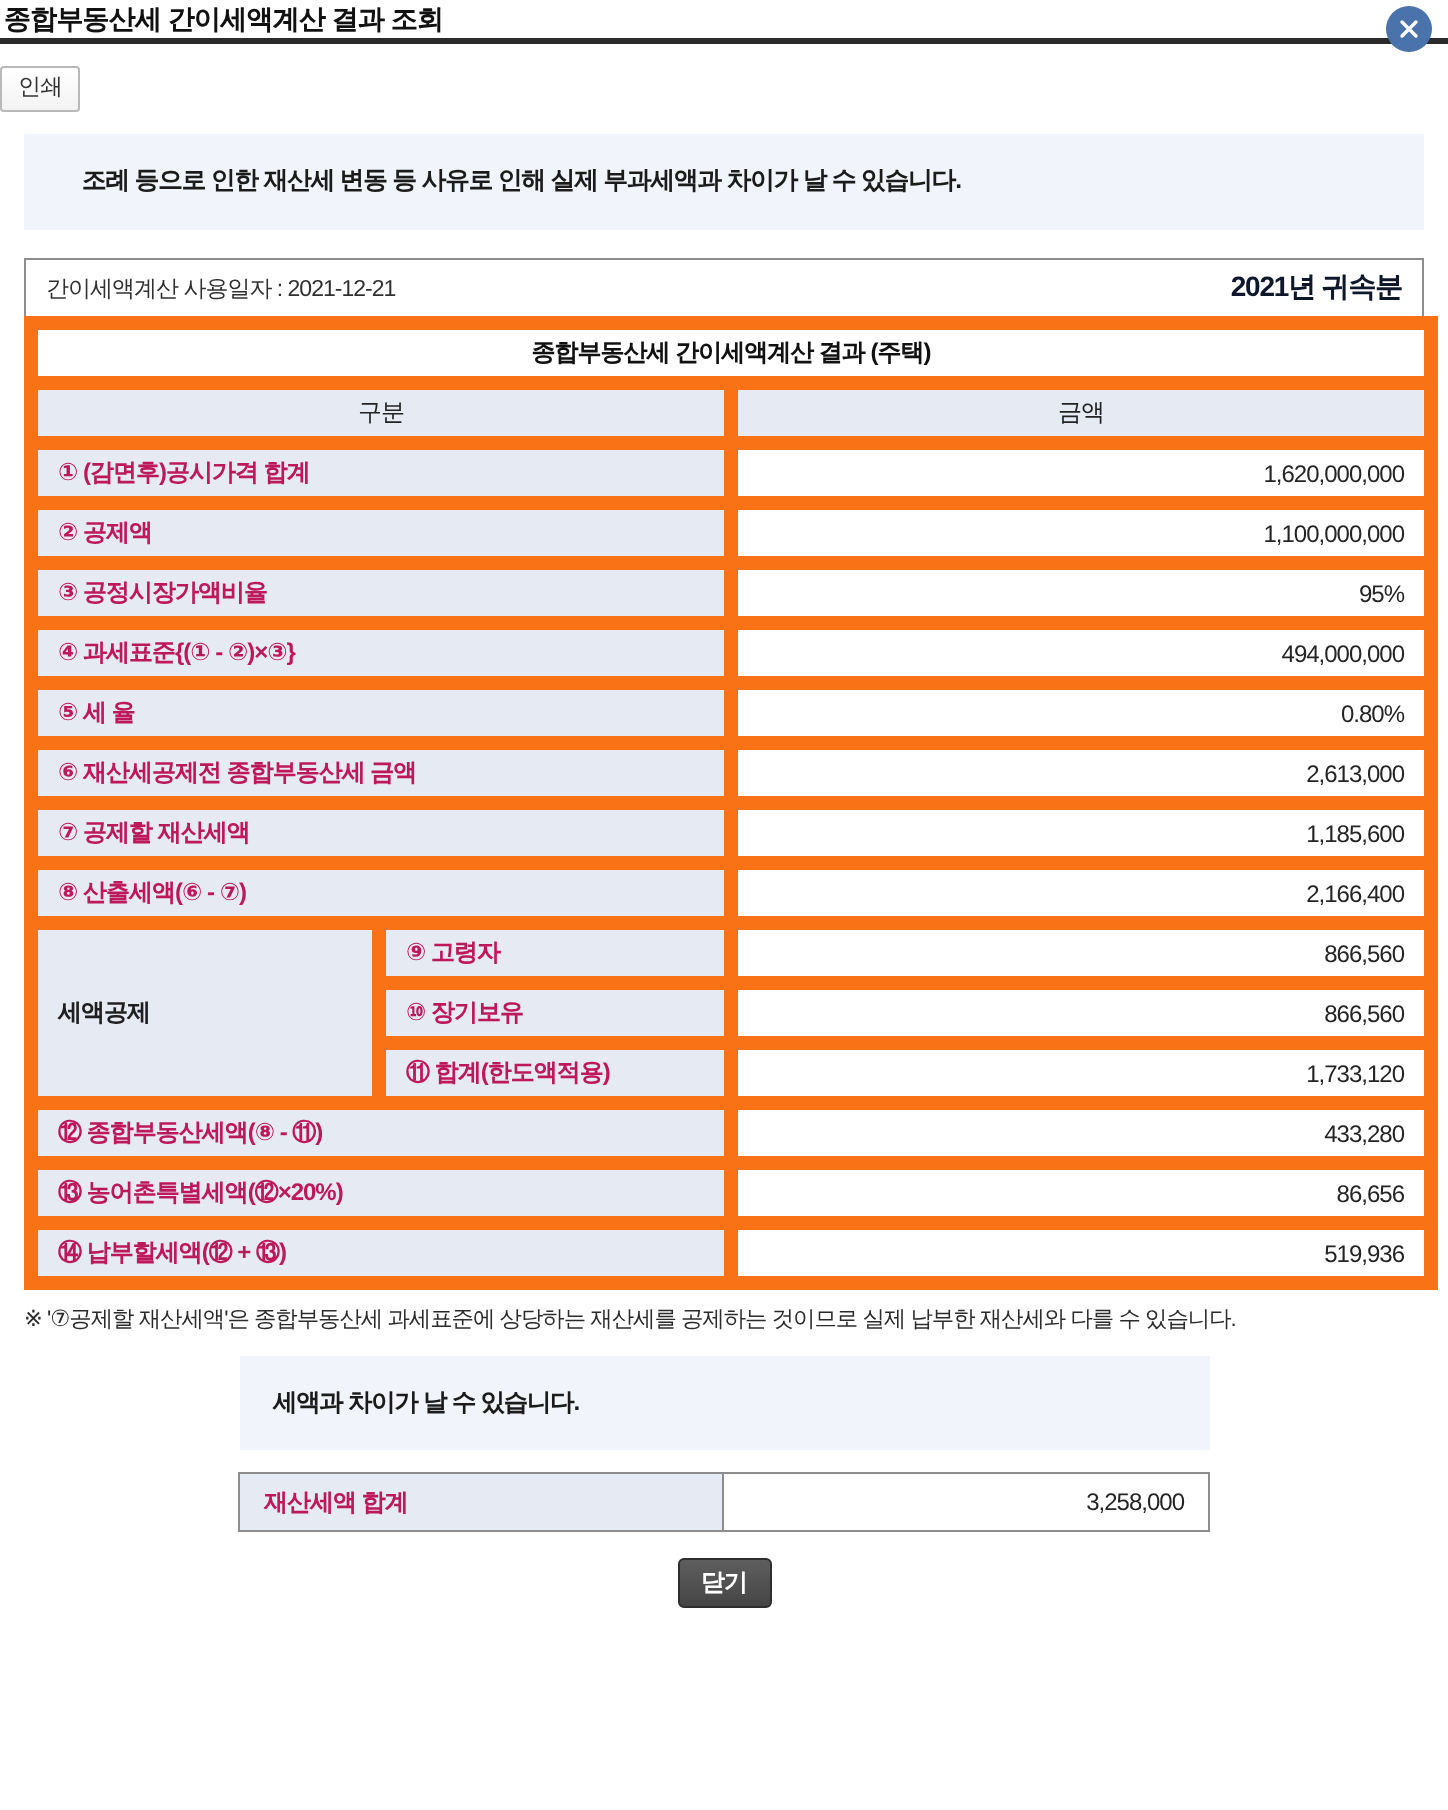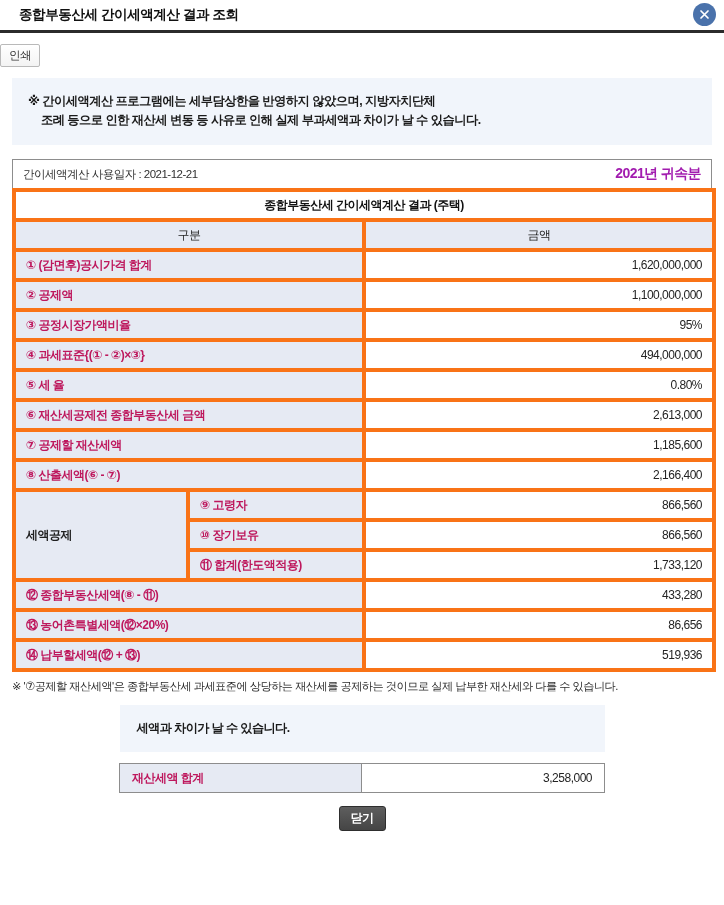--- a/index.html
+++ b/index.html
@@ -14,22 +14,22 @@
     font-family: "Liberation Sans", "DejaVu Sans", sans-serif;
     color: #1b1b1b;
     -webkit-font-smoothing: antialiased;
     overflow: hidden;
     position: relative;
   }
 
   
   .titlebar {
     position: relative;
-    height: 33px;
-    padding: 0 12px 0 19px;
+    height: 22px;
+    padding: 0 12px 0 2px;
     display: flex;
     align-items: center;
     border-bottom: 3px solid #2b2b2b;
     box-sizing: border-box;
   }
   .dialog-title {
     font-size: 13.5px;
     font-weight: bold;
     letter-spacing: -0.4px;
     color: #111111;
@@ -105,32 +105,32 @@
   }
   .date-text {
     font-size: 11.5px;
     letter-spacing: -0.5px;
     color: #303030;
   }
   .fiscal-year {
     font-size: 14px;
     font-weight: bold;
     letter-spacing: -0.6px;
-    color: #a21caf;
+    color: #0f172a;
   }
 
   
   .main-table {
     margin: 0 12px;
     border-collapse: collapse;
     width: 700px;
     table-layout: fixed;
   }
   .main-table td, .main-table th {
-    border: 4px solid #f97316;
+    border: 7px solid #f97316;
     font-size: 12px;
     letter-spacing: -0.5px;
     box-sizing: border-box;
     padding: 0 10px;
     height: 30px;
   }
   .tbl-title {
     text-align: center;
     font-size: 13.5px;
     font-weight: bold;
@@ -249,21 +249,20 @@
       <path d="M2 2 L9 9 M9 2 L2 9" stroke="#ffffff" stroke-width="1.7" stroke-linecap="round" fill="none"></path>
     </svg>
   </button>
 </div>
 
 <div class="print-row">
   <button class="print-btn">인쇄</button>
 </div>
 
 <div class="notice-box">
-  <div class="notice-line">※ 간이세액계산 프로그램에는 세부담상한을 반영하지 않았으며, 지방자치단체</div>
   <div class="notice-line indent">조례 등으로 인한 재산세 변동 등 사유로 인해 실제 부과세액과 차이가 날 수 있습니다.</div>
 </div>
 
 <div class="date-strip">
   <span class="date-text">간이세액계산 사용일자 : 2021-12-21</span>
   <span class="fiscal-year">2021년 귀속분</span>
 </div>
 
 <table class="main-table">
   <colgroup>

